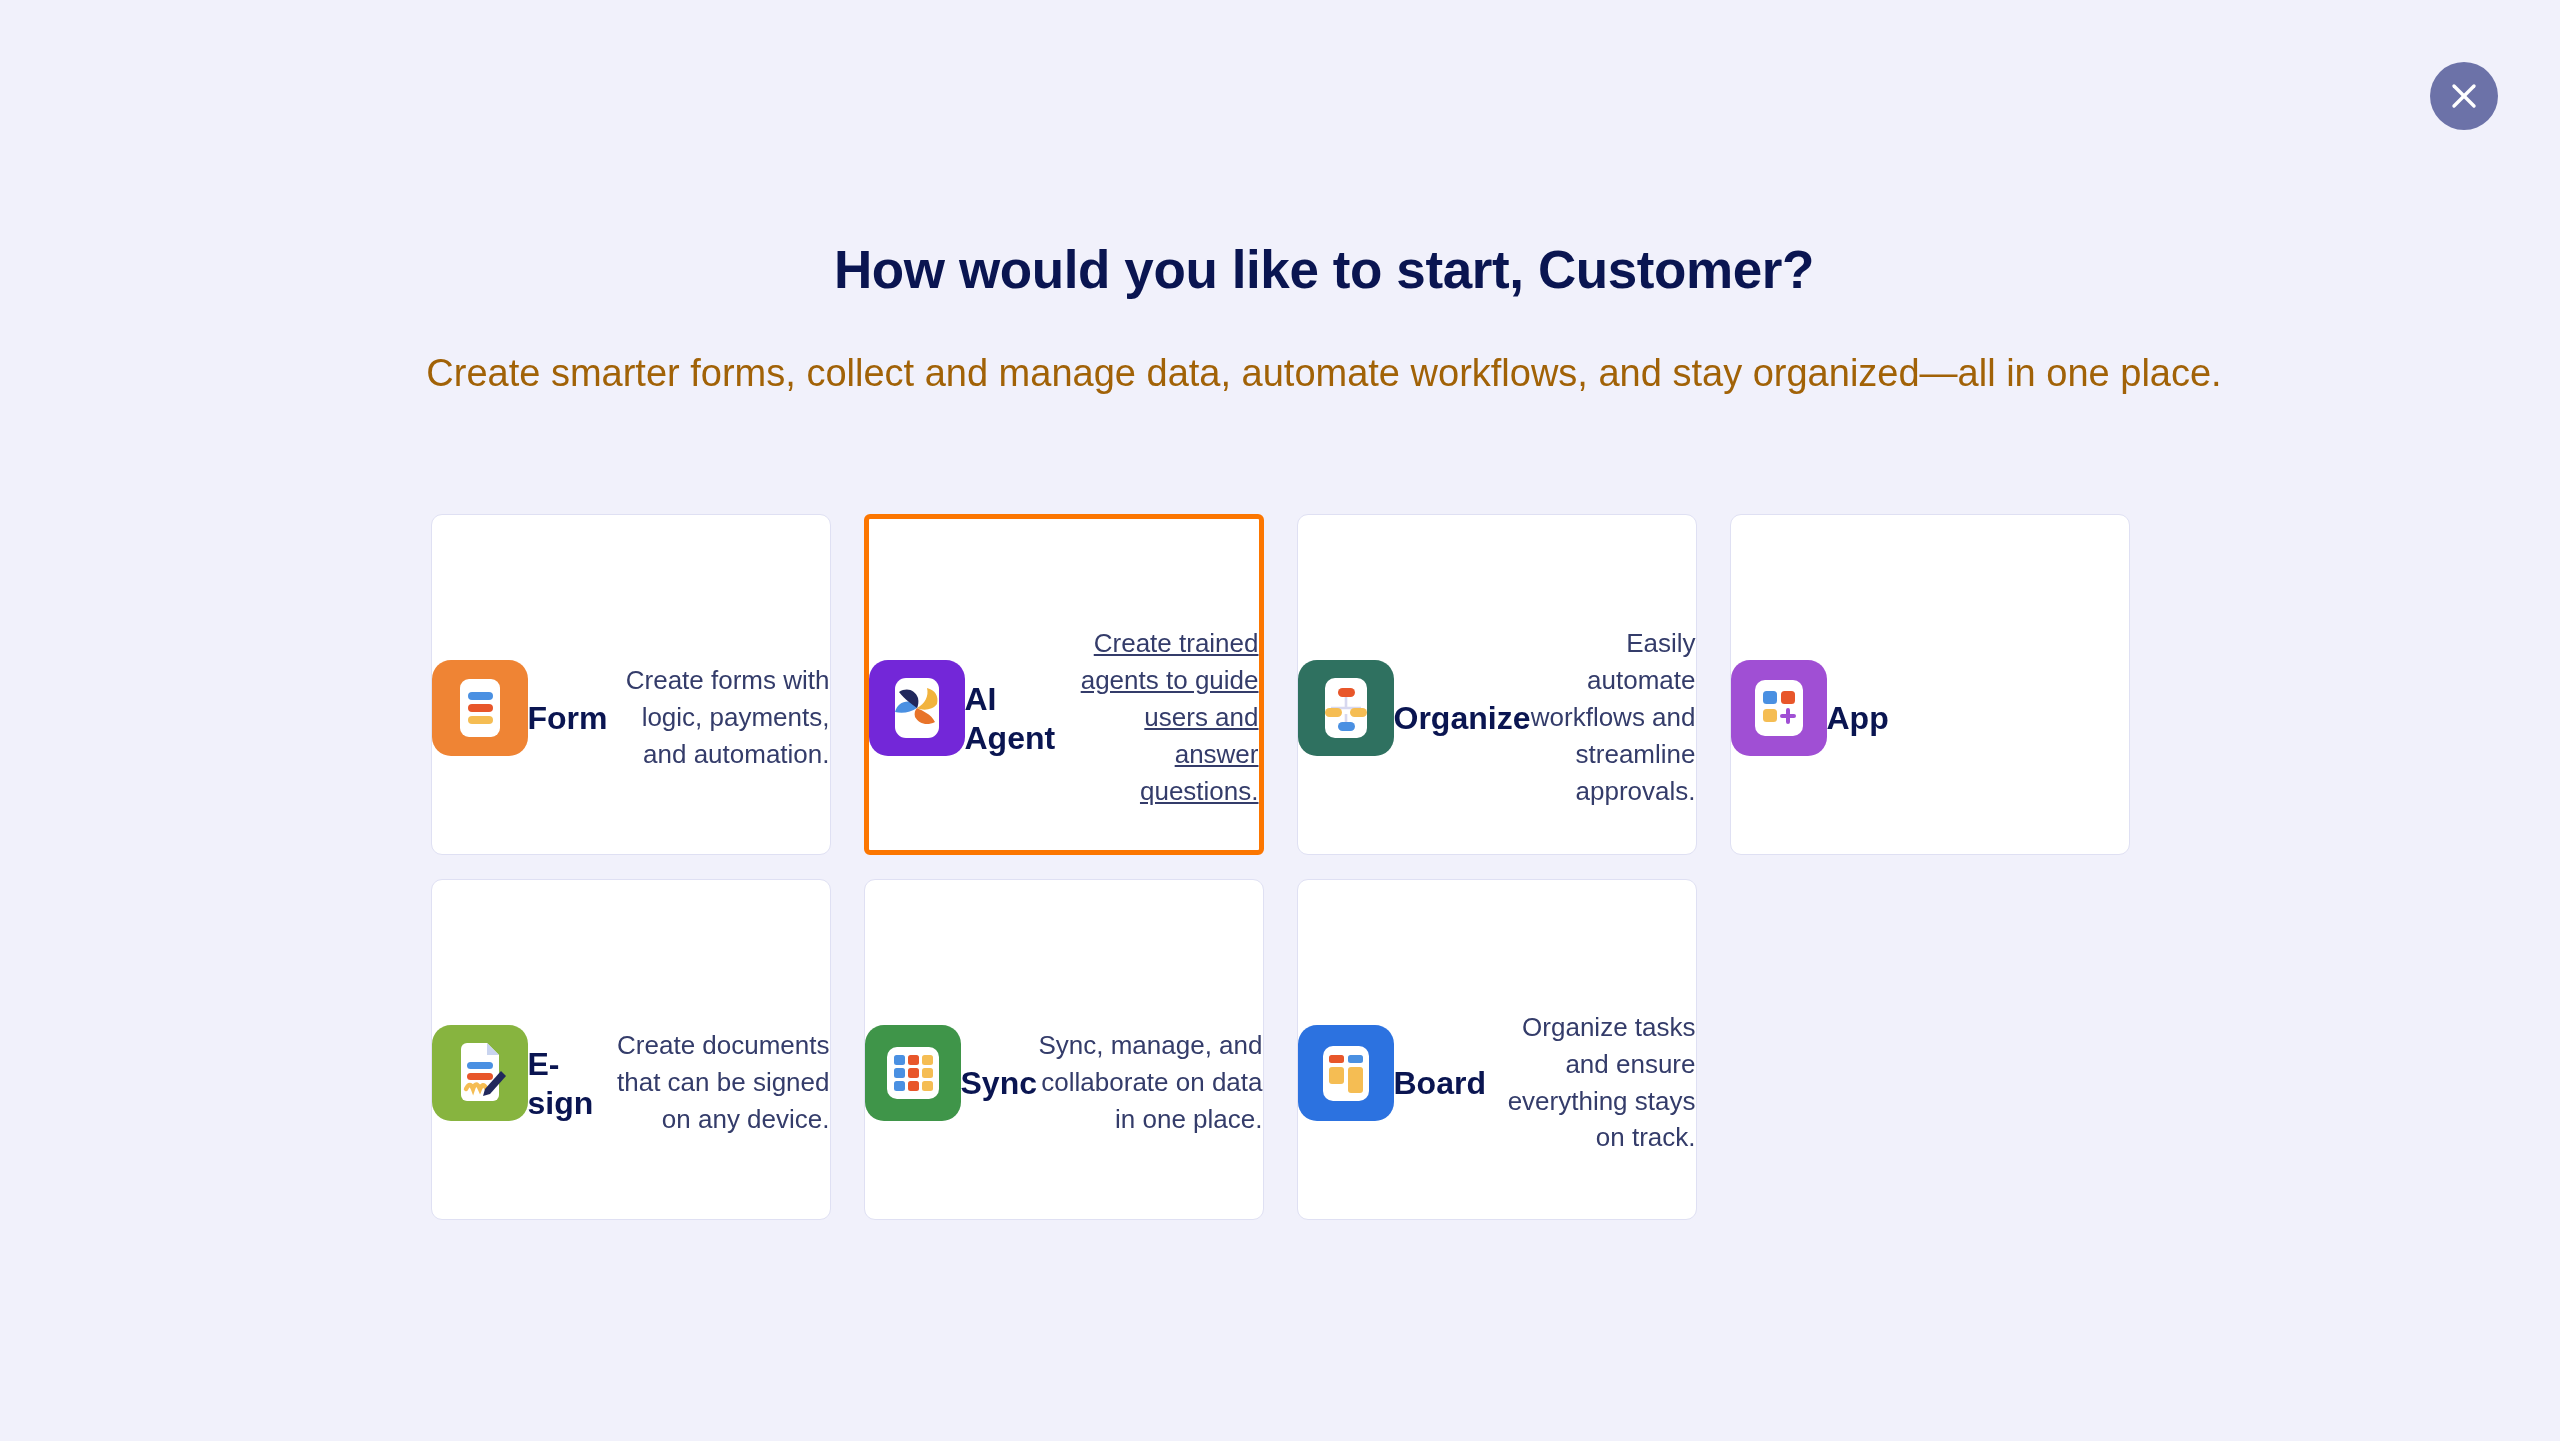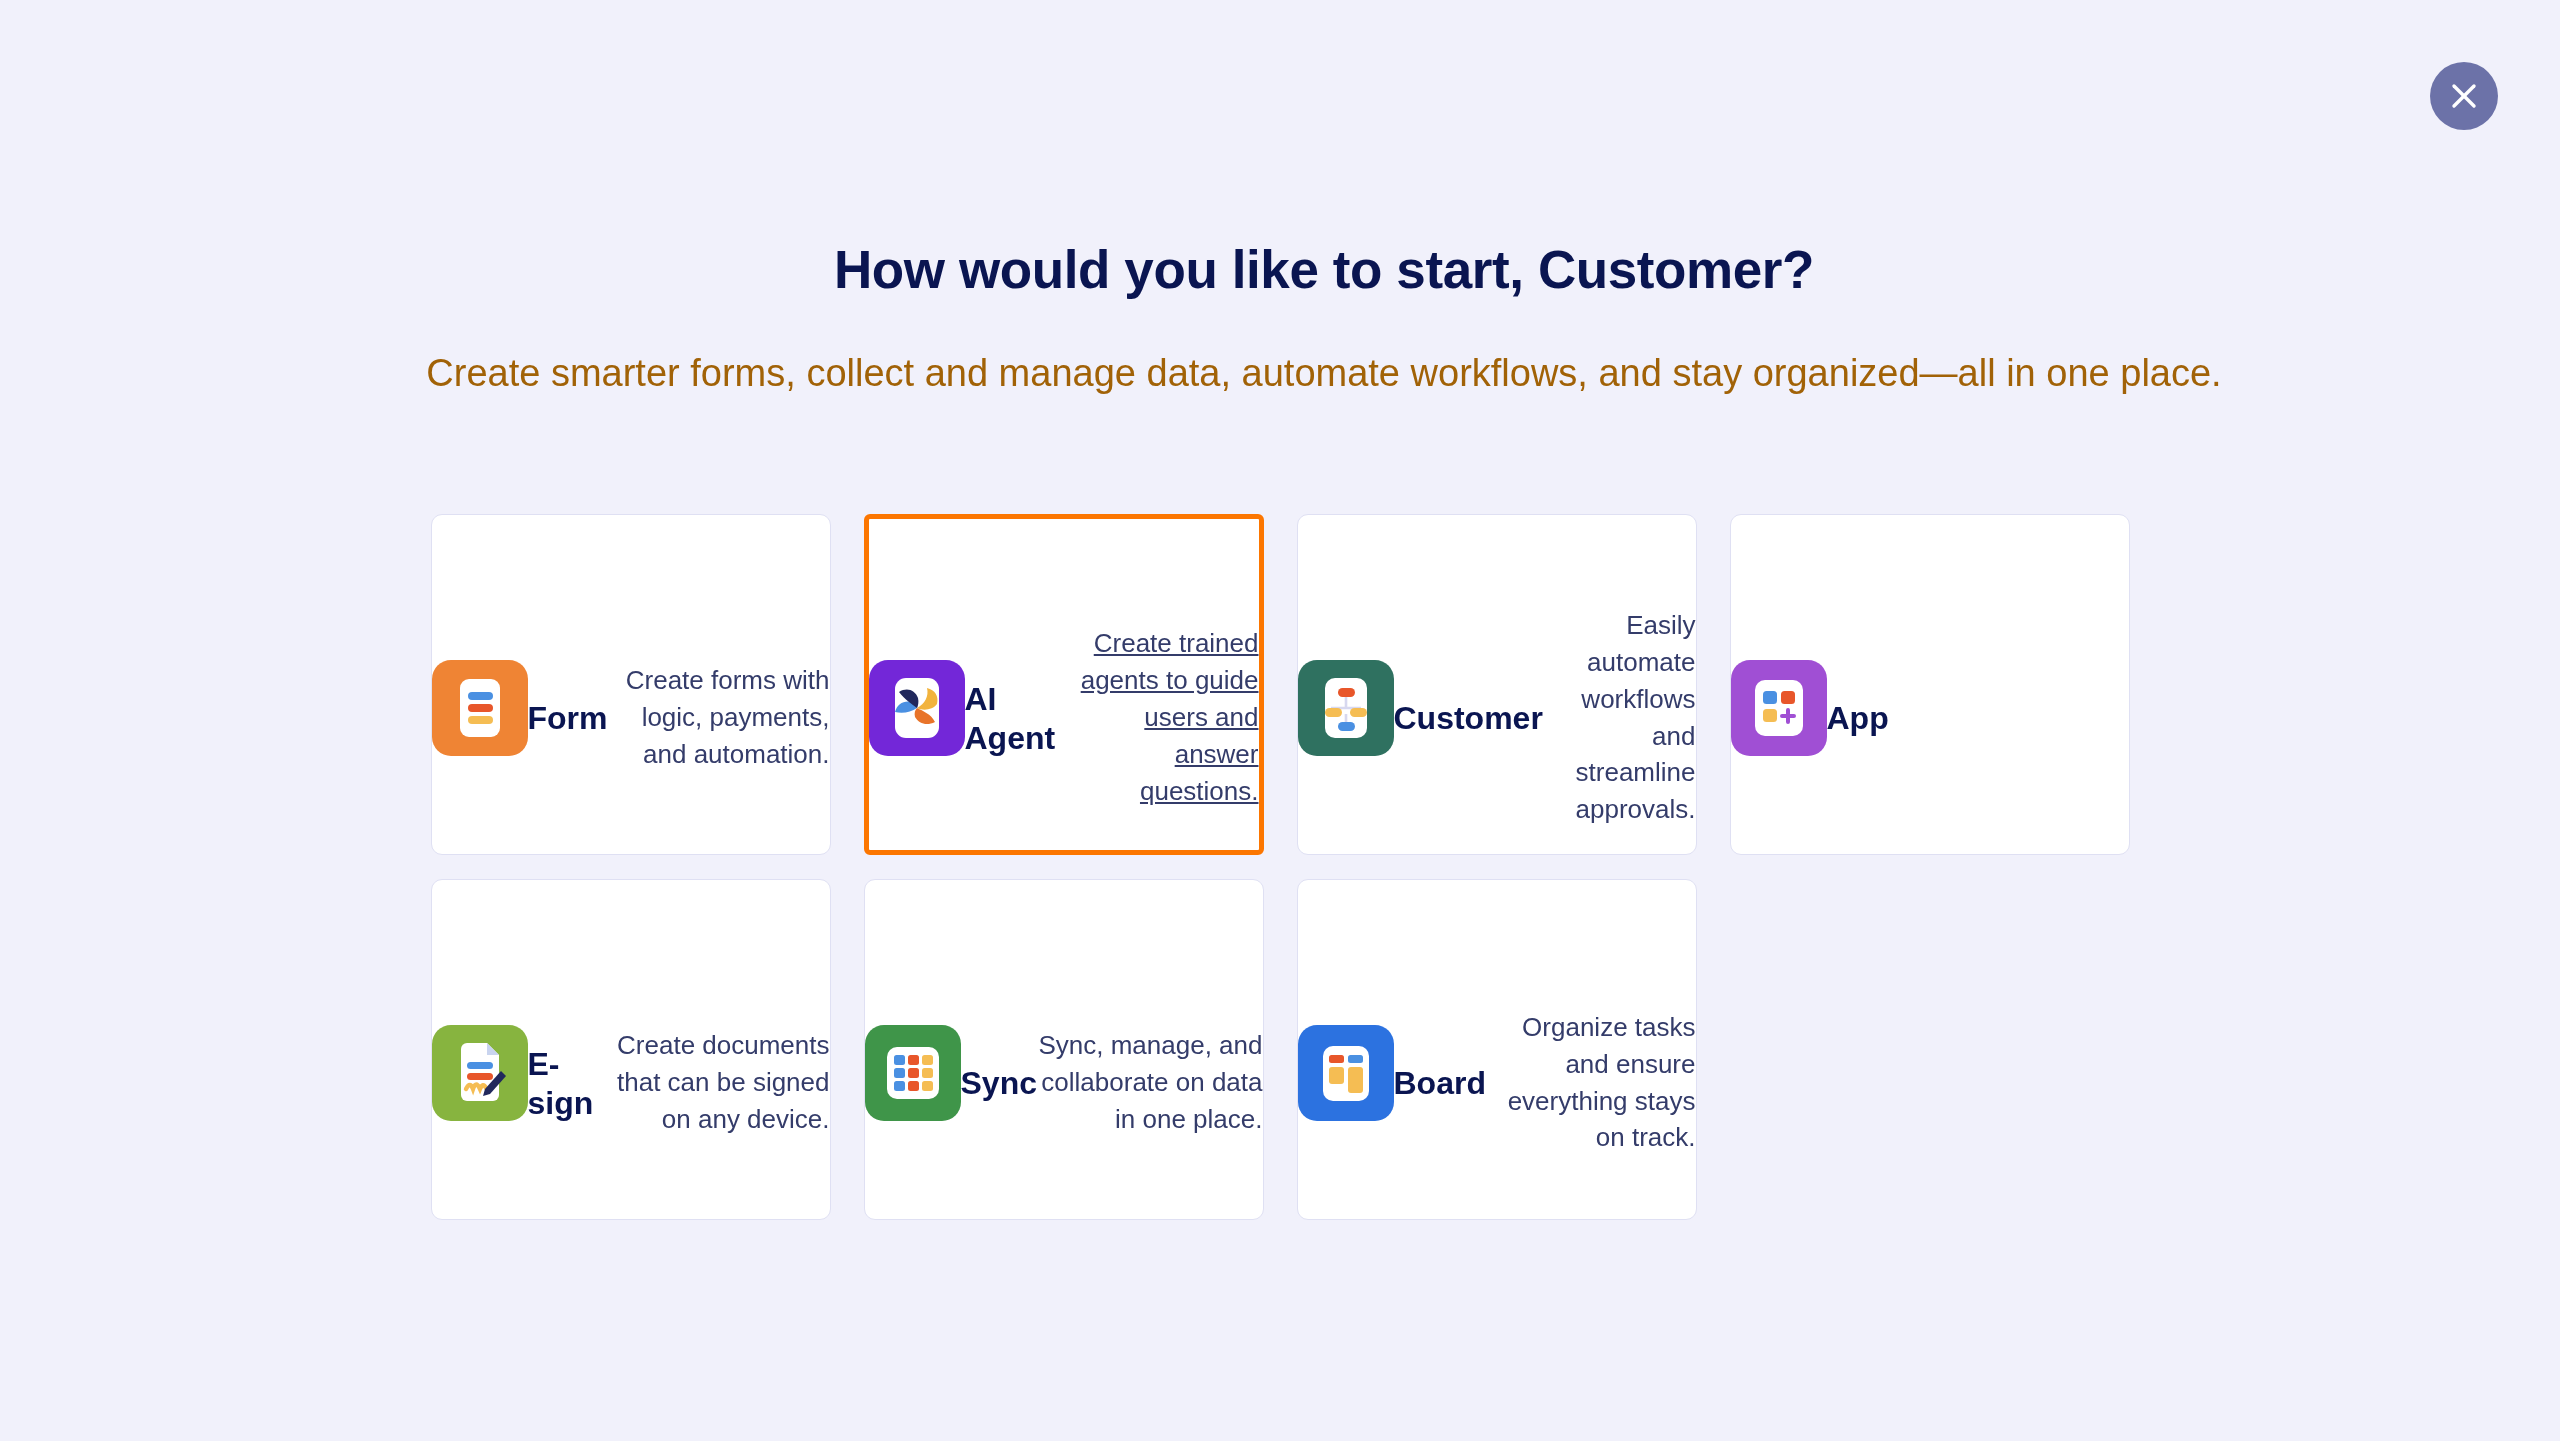--- a/index.html
+++ b/index.html
@@ -173,21 +173,21 @@
     <div class="card-icon" style="background:#2f7160">
       <svg width="96" height="96" viewBox="0 0 96 96" aria-hidden="true">
         <rect x="27" y="18" width="42" height="60" rx="10" fill="#ffffff"></rect>
         <path d="M48 35 L48 48 M33 48 L63 48 M33 48 L33 54 M63 48 L63 54 M48 54 L48 62" stroke="#d7d8ef" stroke-width="2.6" fill="none"></path>
         <rect x="40" y="28" width="17" height="9" rx="4.5" fill="#e8562a"></rect>
         <rect x="27" y="48" width="17" height="9" rx="4.5" fill="#f5bd53"></rect>
         <rect x="52" y="48" width="17" height="9" rx="4.5" fill="#f5bd53"></rect>
         <rect x="40" y="62" width="17" height="9" rx="4.5" fill="#4a90e2"></rect>
       </svg>
     </div>
-    <div class="card-title">Customer</div>
+    <div class="card-title">Organize</div>
     <div class="card-desc">Easily automate workflows and streamline approvals.</div>
   </div>
 
   <div class="option-card">
     <div class="card-icon" style="background:#a04fd4">
       <svg width="96" height="96" viewBox="0 0 96 96" aria-hidden="true">
         <rect x="24" y="20" width="48" height="56" rx="10" fill="#ffffff"></rect>
         <rect x="32" y="31" width="14" height="13" rx="3.5" fill="#4a90e2"></rect>
         <rect x="50" y="31" width="14" height="13" rx="3.5" fill="#e8562a"></rect>
         <rect x="32" y="49" width="14" height="13" rx="3.5" fill="#f5bd53"></rect>

